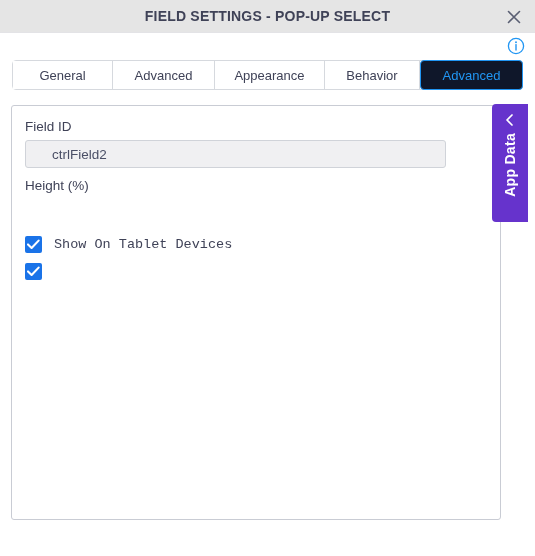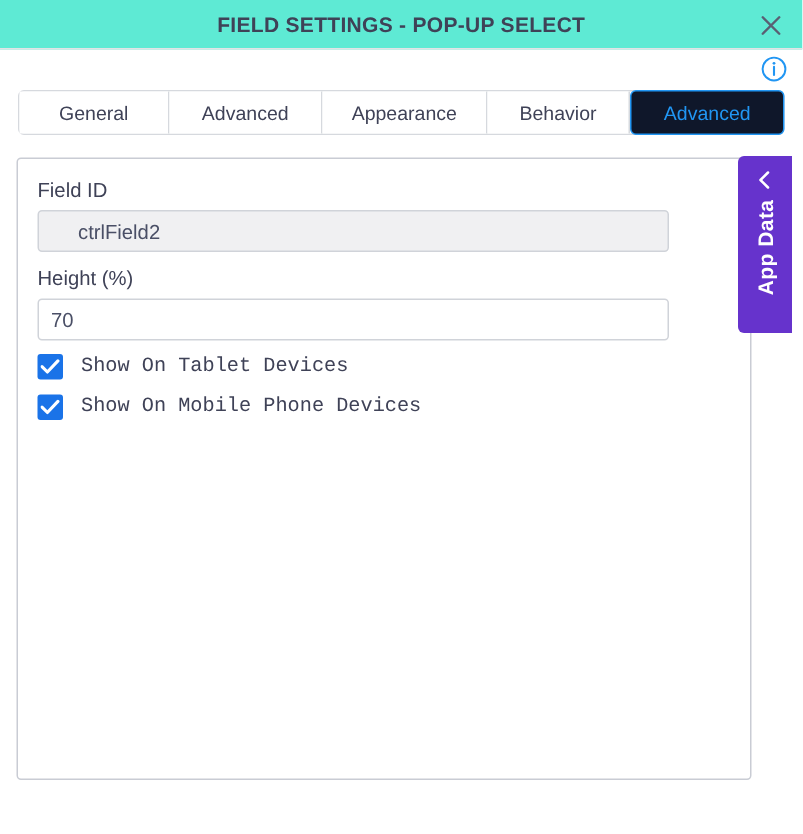--- a/index.html
+++ b/index.html
@@ -14,21 +14,21 @@
     overflow: hidden;
     position: relative;
   }
 
   
   .titlebar {
     position: absolute;
     left: 0; top: 0;
     width: 535px;
     height: 33px;
-    background: #5eead4;
+    background: #e5e5e5;
     border-bottom: 1px solid #e3e3e6;
     box-sizing: border-box;
   }
   .titlebar-text {
     position: absolute;
     left: 0; top: 0;
     width: 535px;
     line-height: 33px;
     text-align: center;
     font-size: 14px;
@@ -239,39 +239,37 @@
 
 <div class="content-panel">
 
   <div class="field-group" style="left:13px; top:13px;">
     <label class="field-label">Field ID</label>
     <input class="text-input readonly" type="text" readonly="" value="ctrlField2" style="">
   </div>
 
   <div class="field-group" style="left:13px; top:72px;">
     <label class="field-label">Height (%)</label>
-    <input class="text-input" type="text" value="70" style="">
   </div>
 
   <div class="check-row" style="left:13px; top:130px;">
     <span class="checkbox">
       <svg width="13" height="11" viewBox="0 0 13 11">
         <path d="M1 5.4 L4.6 9 L11.6 1.6" stroke="#ffffff" stroke-width="2.1" fill="none" stroke-linecap="round" stroke-linejoin="round"></path>
       </svg>
     </span>
     <span class="check-label">Show On Tablet Devices</span>
   </div>
 
   <div class="check-row" style="left:13px; top:157px;">
     <span class="checkbox">
       <svg width="13" height="11" viewBox="0 0 13 11">
         <path d="M1 5.4 L4.6 9 L11.6 1.6" stroke="#ffffff" stroke-width="2.1" fill="none" stroke-linecap="round" stroke-linejoin="round"></path>
       </svg>
     </span>
-    <span class="check-label">Show On Mobile Phone Devices</span>
   </div>
 
 </div>
 
 <div class="appdata-tab">
   <span class="appdata-chevron">
     <svg width="14" height="14" viewBox="0 0 14 14">
       <path d="M9 2 L4 7 L9 12" stroke="#ffffff" stroke-width="1.7" fill="none" stroke-linecap="round" stroke-linejoin="round"></path>
     </svg>
   </span>

